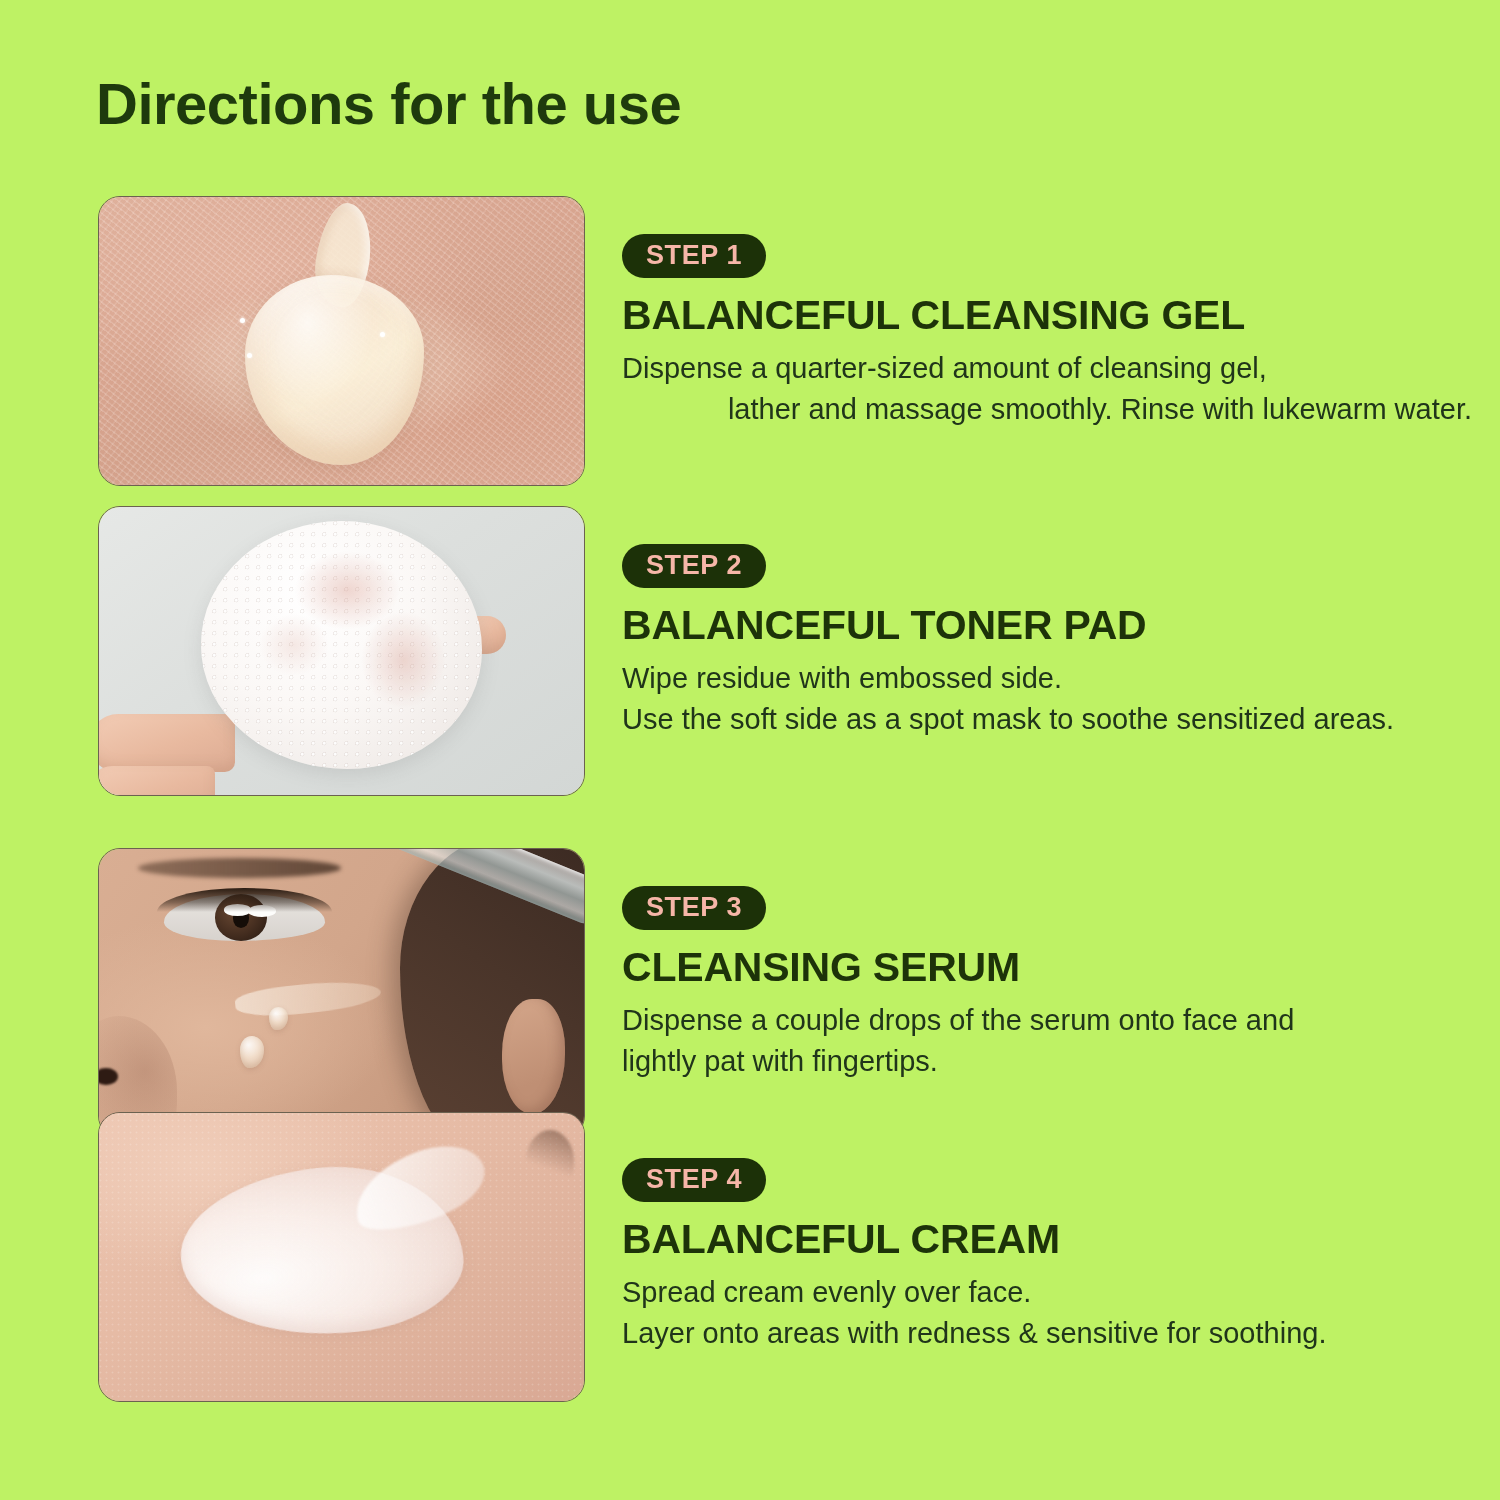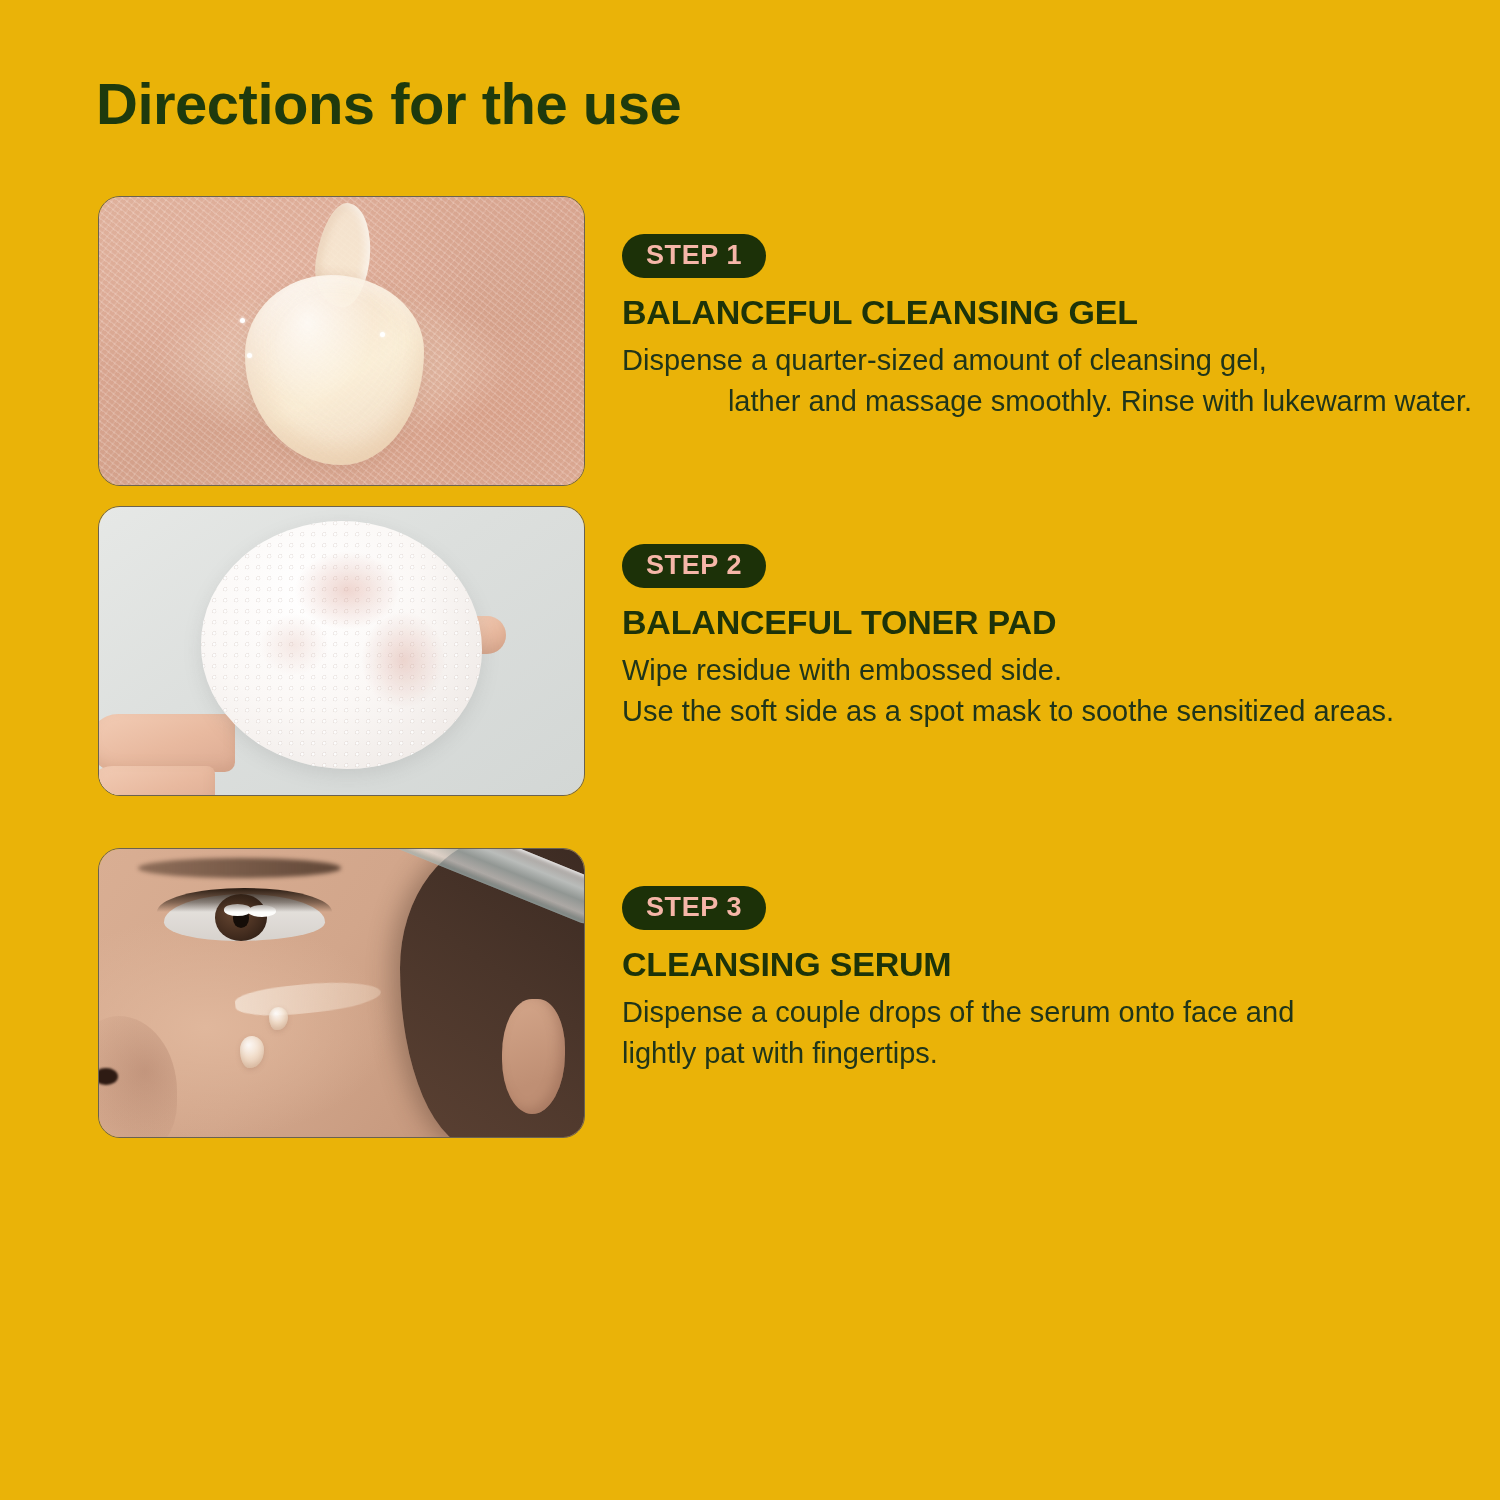--- a/index.html
+++ b/index.html
@@ -11,21 +11,21 @@
     height: 1500px;
     background: #f4f4f2;
     font-family: "Liberation Sans", sans-serif;
     overflow: hidden;
   }
 
   .page {
     position: relative;
     width: 1500px;
     height: 1500px;
-    background: #eab308;
+    background: #bef264;
   }
 
   .page-title {
     position: absolute;
     left: 96px;
     top: 72px;
     font-size: 58px;
     font-weight: bold;
     color: #1e3a0d;
     letter-spacing: -0.5px;
@@ -342,21 +342,21 @@
     color: #f6b6a8;
     font-size: 27px;
     font-weight: bold;
     letter-spacing: 0.6px;
     padding: 8px 24px 9px 24px;
     border-radius: 26px;
     line-height: 1;
   }
   .step-heading {
     margin-top: 15px;
-    font-size: 34px;
+    font-size: 41px;
     font-weight: bold;
     color: #1d3309;
     letter-spacing: -0.2px;
     line-height: 1.12;
   }
   .step-desc {
     margin-top: 9px;
     font-size: 29px;
     color: #20351a;
     line-height: 1.42;
@@ -431,14 +431,29 @@
       </div>
     </div>
     <div class="step-text" style="top:38px;">
       <div class="step-badge">STEP 3</div>
       <div class="step-heading">CLEANSING SERUM</div>
       <div class="step-desc">Dispense a couple drops of the serum onto face and</div>
       <div class="step-desc" style="margin-top:0;">lightly pat with fingertips.</div>
     </div>
   </div>
 
+  <div class="step-row" style="top:1112px;height:290px;">
+    <div class="photo" style="top:0;">
+      <div class="photo-inner ph4">
+        <div class="ph4-hair"></div>
+        <div class="cream"></div>
+        <div class="cream-tail"></div>
+      </div>
+    </div>
+    <div class="step-text" style="top:46px;">
+      <div class="step-badge">STEP 4</div>
+      <div class="step-heading">BALANCEFUL CREAM</div>
+      <div class="step-desc">Spread cream evenly over face.</div>
+      <div class="step-desc" style="margin-top:0;">Layer onto areas with redness &amp; sensitive for soothing.</div>
+    </div>
+  </div>
 
 </div>
 
 </body></html>

